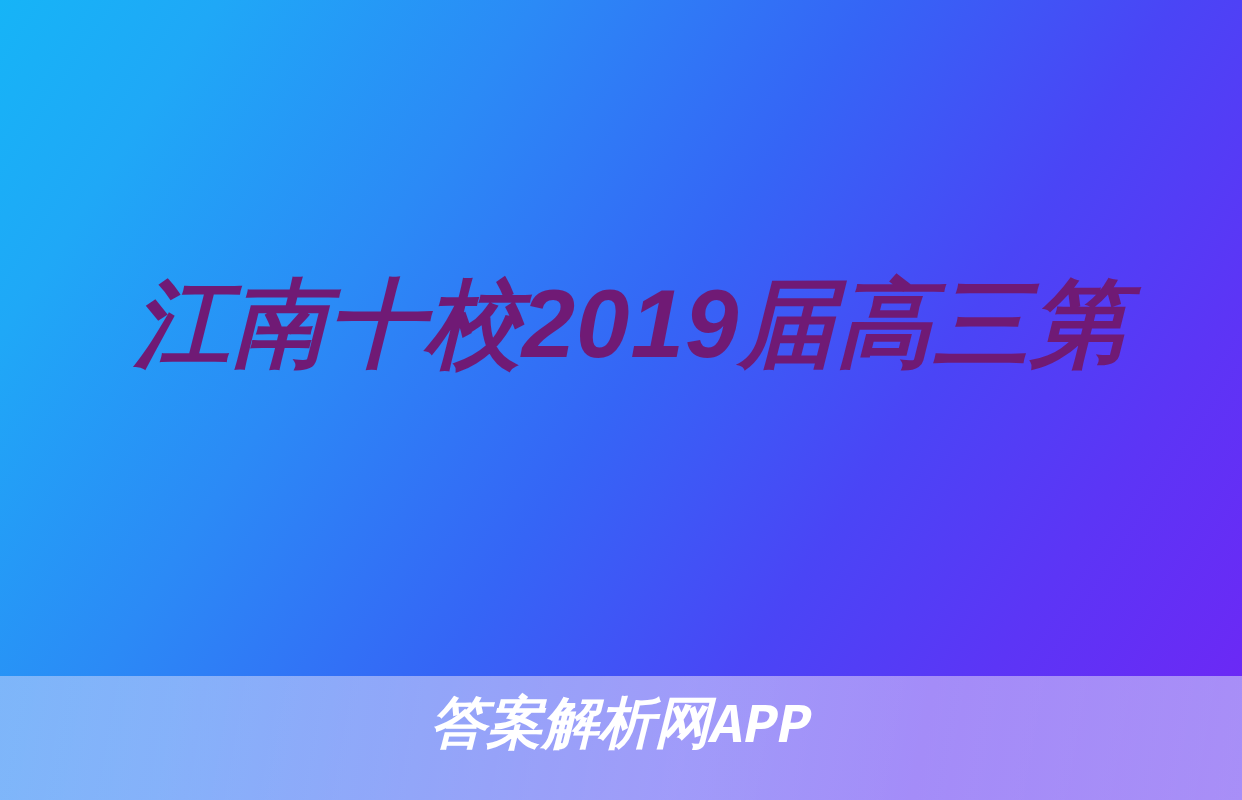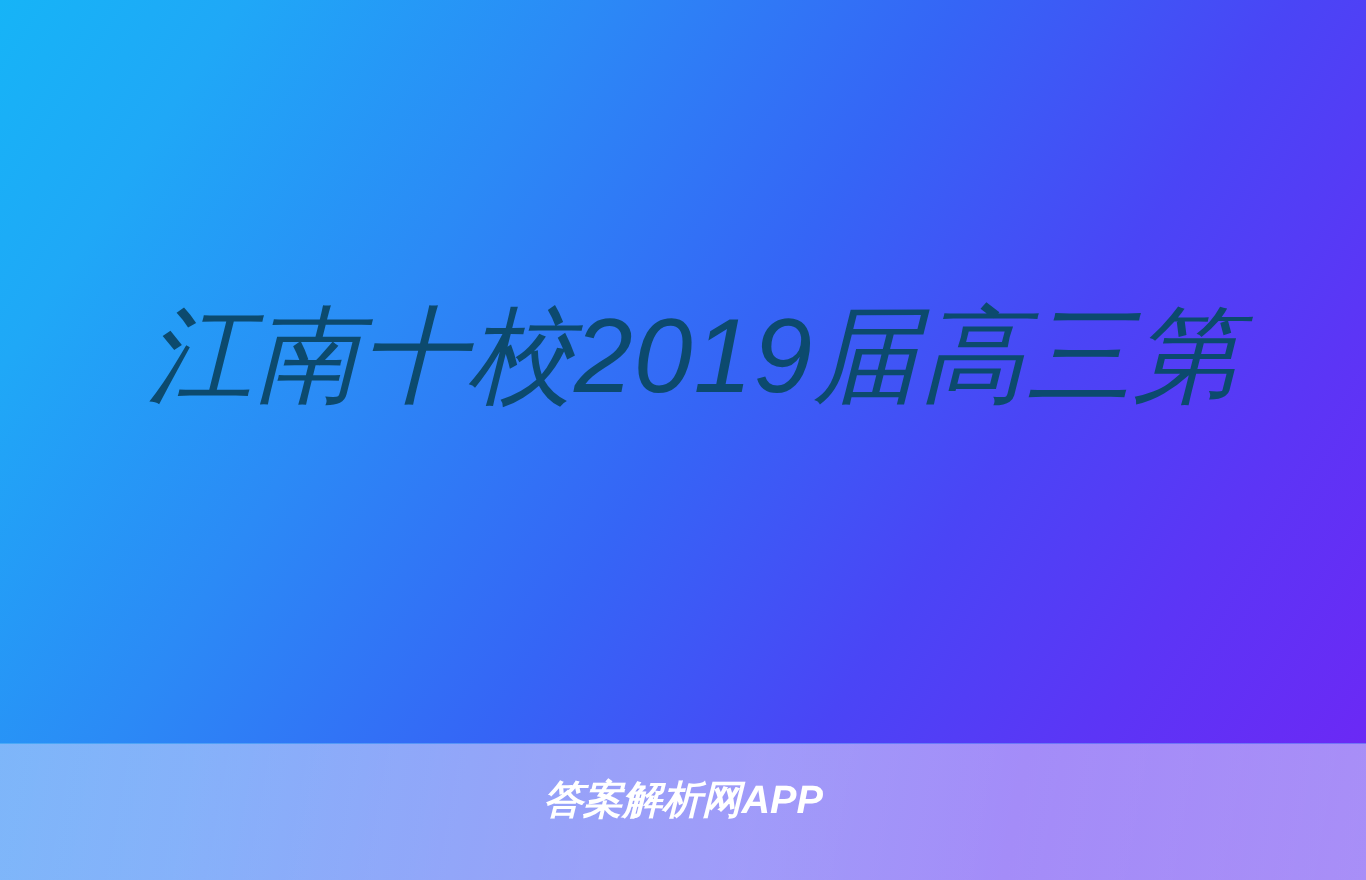--- a/index.html
+++ b/index.html
@@ -70,23 +70,23 @@
     position: absolute;
     left: 0;
     top: 258px;
     width: 1242px;
     text-align: center;
     z-index: 4;
   }
 
   .title-line {
     display: block;
-    color: #0c4a6e;
+    color: #701a75;
     font-family: "Liberation Sans", "DejaVu Sans", sans-serif;
-    font-weight: 400;
+    font-weight: 700;
     font-style: italic;
     font-size: 96px;
     line-height: 132px;
     letter-spacing: 1px;
     white-space: nowrap;
     transform: scaleX(1.0);
     margin-left: 19px;
   }
 
   
@@ -95,24 +95,24 @@
     left: 0;
     top: 700px;
     width: 1242px;
     text-align: center;
     z-index: 5;
   }
 
   #footer-text .wm {
     display: inline-block;
     color: #ffffff;
-    font-family: Liberation Sans, sans-serif;
+    font-family: Liberation Mono, monospace;
     font-weight: 700;
     font-style: italic;
-    font-size: 36px;
+    font-size: 56px;
     line-height: 54px;
     letter-spacing: 0px;
     white-space: nowrap;
     text-align: center;
   }
 </style>
 </head>
 <body>
 
 <div id="poster">

